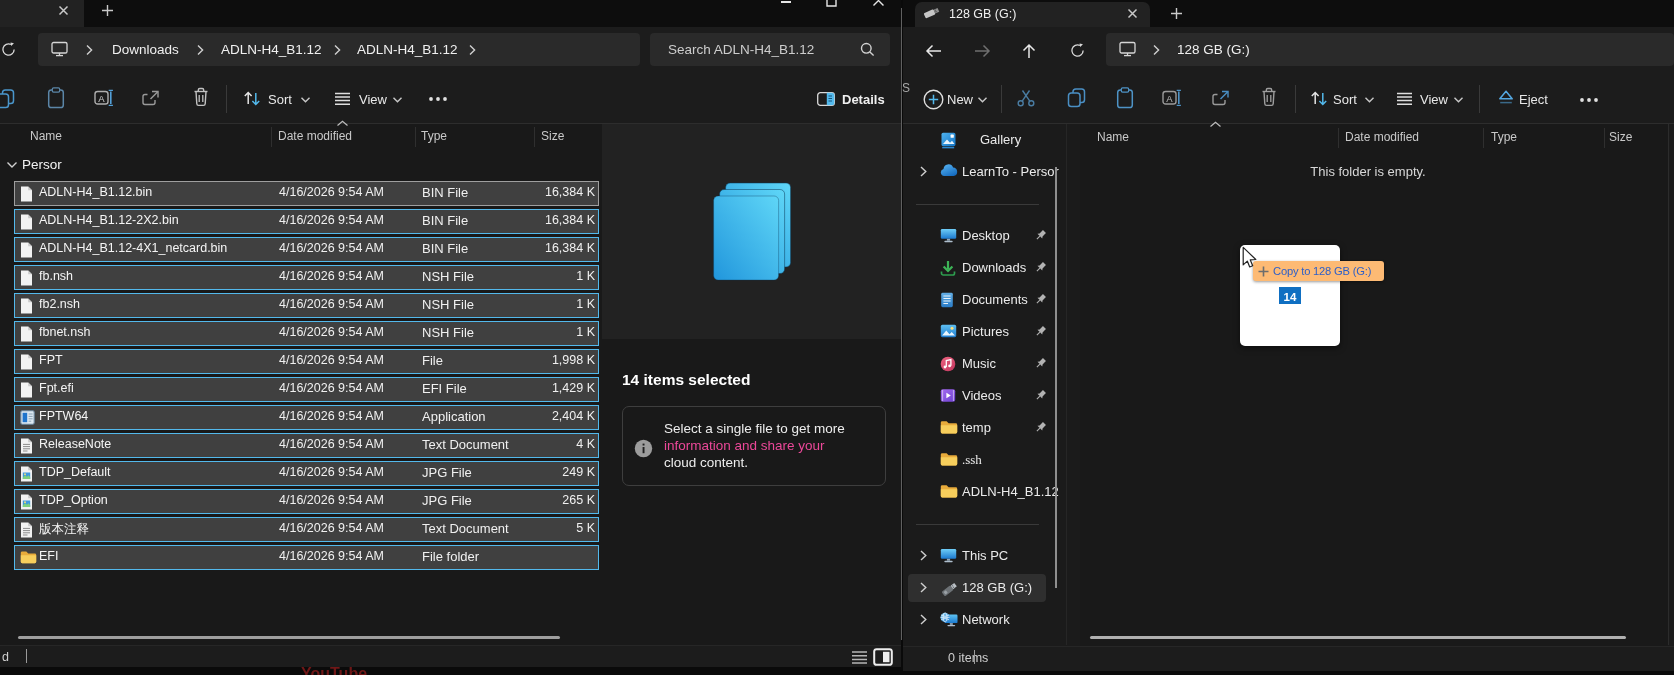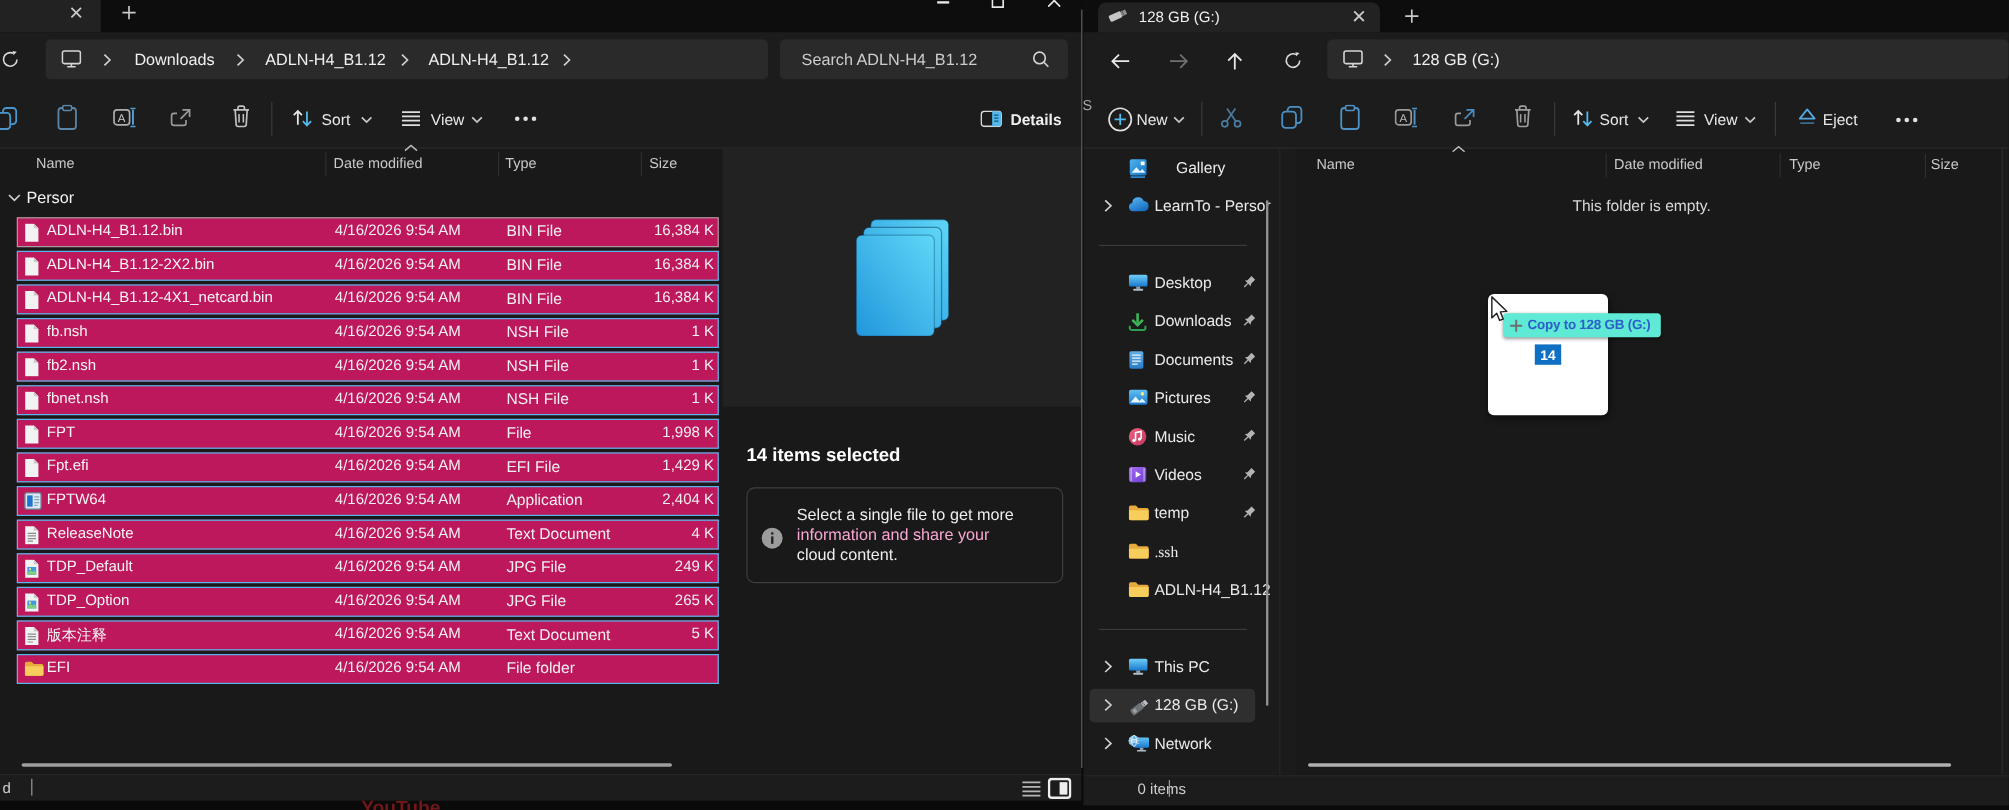--- a/index.html
+++ b/index.html
@@ -16,21 +16,21 @@
 #lw-tab { left:0; top:0; width:84px; height:27px; background:#222222; }
 #lw-addr { left:0; top:27px; width:901px; height:47px; background:#1c1c1c; }
 .pill { position:absolute; background:#2a2a2a; border-radius:4px; }
 #lw-tool { left:0; top:74px; width:901px; height:50px; background:#1c1c1c; border-bottom:1px solid #2d2d2d; }
 #lw-body { left:0; top:124px; width:901px; height:521px; background:#191919; }
 #lw-status { left:0; top:645px; width:901px; height:22px; background:#1c1c1c; border-top:1px solid #262626; }
 
 .hdrtxt { color:#c9c9c9; font-size:12px; }
 .colsep { position:absolute; width:1px; height:20px; top:127px; background:#2f2f2f; }
 
-.frow { position:absolute; left:14px; width:585px; height:25px; background:#be185d; border:1px solid #53b9ec; }
+.frow { position:absolute; left:14px; width:585px; height:25px; background:#404040; border:1px solid #53b9ec; }
 .frow .nm { position:absolute; left:24px; top:3px; color:#f5f5f5; font-size:12.5px; white-space:nowrap; }
 .frow .dt { position:absolute; left:264px; top:3px; color:#f0f0f0; font-size:12.5px; white-space:nowrap; }
 .frow .tp { position:absolute; left:407px; top:3px; color:#f0f0f0; font-size:13px; white-space:nowrap; }
 .frow .sz { position:absolute; right:3px; top:3px; color:#f0f0f0; font-size:12.5px; white-space:nowrap; }
 .frow .ic { position:absolute; left:5px; top:4px; }
 
 
 #pv { left:600px; top:124px; width:301px; height:521px; background:#191919; }
 #pv-top { position:absolute; left:2px; top:0; width:299px; height:215px; background:#222222; }
 
@@ -383,21 +383,21 @@
         <rect x="1.6" y="14" width="65" height="84" rx="4.5" fill="url(#bg1)" stroke="rgba(9,55,88,0.35)" stroke-width="1"></rect>
       </svg>
       <div class="txt" style="left:22px; top:247px; color:#ffffff; font-size:15.5px; font-weight:bold;">14 items selected</div>
       <div class="abs" style="left:22px; top:282px; width:264px; height:80px; border:1px solid #3e3e3e; border-radius:7px;"></div>
       <svg class="abs" style="left:34px; top:315px;" width="19" height="19" viewBox="0 0 19 19">
           <circle cx="9.5" cy="9.5" r="8.7" fill="#9c9c9c"></circle>
           <rect x="8.6" y="8" width="1.9" height="6.2" fill="#1f1f1f"></rect>
           <rect x="8.6" y="4.6" width="1.9" height="1.9" fill="#1f1f1f"></rect>
         </svg>
       <div class="txt" style="left:64px; top:297px; color:#ededed; font-size:13.5px;">Select a single file to get more</div>
-      <div class="txt" style="left:64px; top:314px; color:#f9a8d4; font-size:13.5px;">information and share your</div>
+      <div class="txt" style="left:64px; top:314px; color:#ec4899; font-size:13.5px;">information and share your</div>
       <div class="txt" style="left:64px; top:331px; color:#ededed; font-size:13.5px;">cloud content.</div>
     </div>
 
     <div class="abs" style="left:18px; top:636px; width:542px; height:3px; background:#9e9e9e; border-radius:2px;"></div>
     <div id="lw-status" class="abs"></div>
     <div class="txt" style="left:2px; top:650px; color:#cfcfcf; font-size:12.5px;">d</div>
     <div class="abs" style="left:26px; top:649px; width:1px; height:14px; background:#9a9a9a;"></div>
 
     <svg class="abs" style="left:851px; top:650px;" width="17" height="15" viewBox="0 0 17 15">
         <path d="M1 2h15M1 5.7h15M1 9.4h15M1 13.1h15" stroke="#b5b5b5" stroke-width="1.5"></path>
@@ -795,21 +795,21 @@
           <ellipse cx="5.1" cy="5.4" rx="2" ry="4.6" fill="none" stroke="#eaf6fd" stroke-width="0.7"></ellipse>
           <path d="M0.5 5.4h9.2M1.2 3.1a7 7 0 0 0 7.8 0M1.2 7.7a7 7 0 0 1 7.8 0" stroke="#eaf6fd" stroke-width="0.7" fill="none"></path>
         </svg>
       </div>
     <div class="navtxt" style="left:59px; top:612.0px;">Network</div>
     <div class="abs" style="left:163px; top:124px; width:1px; height:521px; background:#262626;"></div>
 
     <div class="abs" style="left:152px; top:167px; width:2px; height:421px; background:#8f8f8f;"></div>
 
     <div class="abs" style="left:337px; top:245px; width:100px; height:101px; background:#ffffff; border-radius:5px; box-shadow:0 2px 6px rgba(0,0,0,0.5);"></div>
-    <div class="abs" style="left:350px; top:261px; width:131px; height:20px; background:#5eead4; border-radius:3px; box-shadow:0 1px 3px rgba(0,0,0,0.4);font-weight:bold;">
+    <div class="abs" style="left:350px; top:261px; width:131px; height:20px; background:#fdba74; border-radius:3px; box-shadow:0 1px 3px rgba(0,0,0,0.4);">
       <svg class="abs" style="left:5px; top:5px;" width="11" height="11" viewBox="0 0 11 11">
           <path d="M5.5 0.5v10M0.5 5.5h10" stroke="#6d6d6d" stroke-width="1.6"></path>
         </svg>
       <div class="txt" style="left:20px; top:4px; color:#2d5fc8; font-size:11.2px; letter-spacing:-0.2px;">Copy to 128 GB (G:)</div>
     </div>
     <div class="abs" style="left:376px; top:287px; width:22px; height:17px; background:#0f6fc2; text-align:center;">
       <span style="color:#fff; font-size:11.5px; font-weight:bold; line-height:17px;">14</span>
     </div>
     <svg class="abs" style="left:338px; top:246px;" width="18" height="24" viewBox="0 0 18 24">
         <path d="M2.2 1.4V18.9l4.1-3.8 2.4 5.9 3-1.2-2.4-5.9 5.5-.4z" fill="#fff" stroke="#222" stroke-width="1.2" stroke-linejoin="round"></path>

